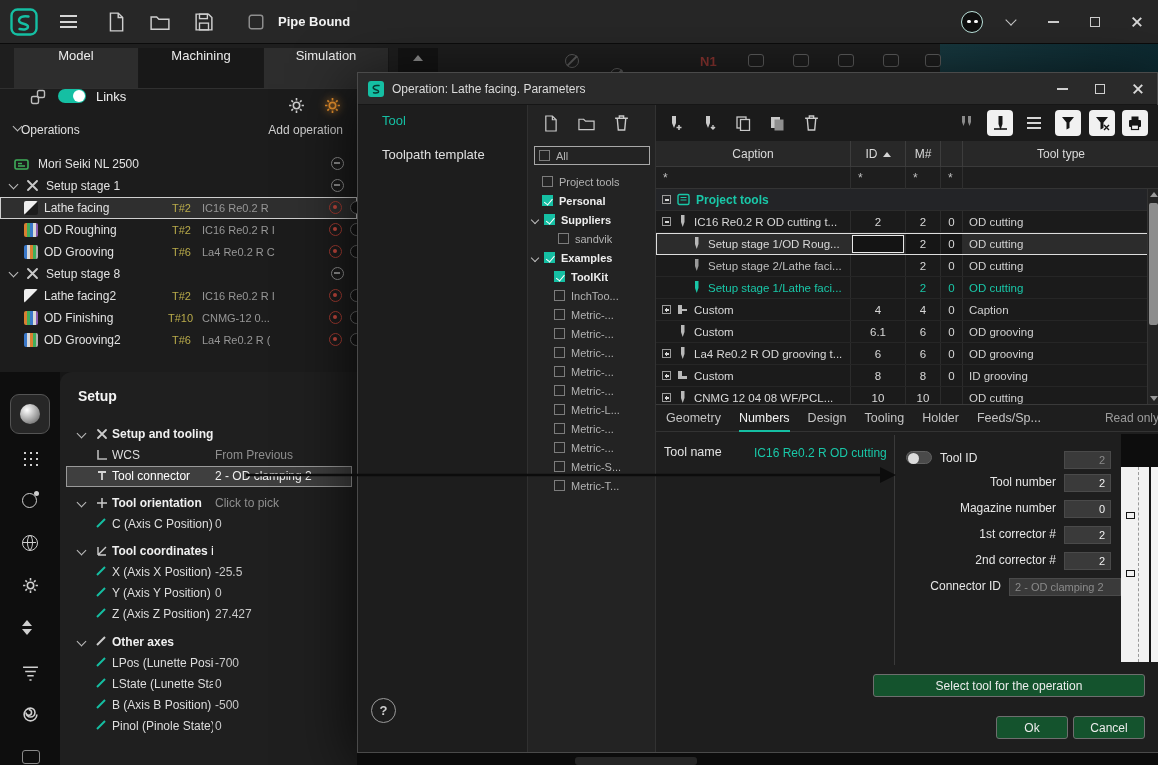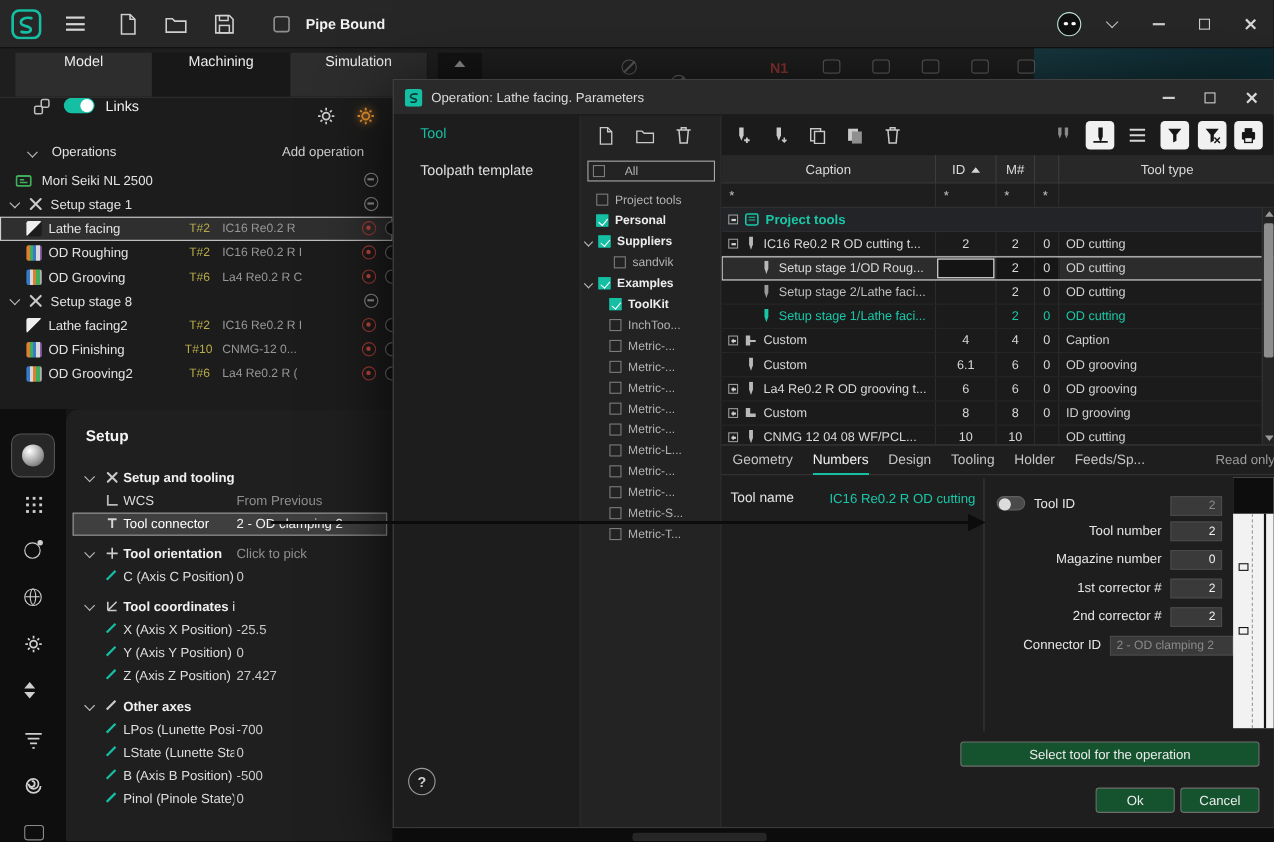--- a/index.html
+++ b/index.html
@@ -40,21 +40,21 @@
 .ghostc::after{content:"";position:absolute;left:-1px;top:5px;width:14px;height:1.5px;background:#5c5c5c;transform:rotate(-45deg)}
 #n1{position:absolute;left:700px;top:54px;color:#8a3430;font-weight:bold;font-size:13px}
 
 
 #ops{position:absolute;left:0;top:88px;width:357px;height:284px;background:#1c1c1c;overflow:hidden;border-top:1px solid #303030}
 .links-row{height:34px;display:flex;align-items:flex-start;padding:0 30px;position:relative}
 .toggle{width:28px;height:14px;border-radius:7px;background:#15bfa3;position:relative;margin:0 10px 0 12px}
 .toggle i{position:absolute;right:1px;top:1px;width:12px;height:12px;border-radius:50%;background:#fff}
 #linksLabel{font-size:13px;color:#efefef}
 .lr-ic{position:absolute;top:8px}
-.ops-head{height:30px;display:flex;align-items:center;padding:0 26px;color:#e0e0e0;gap:14px}
+.ops-head{height:30px;display:flex;align-items:flex-start;padding:0 14px;color:#e0e0e0;gap:0}
 .ops-head .add{margin-left:auto;color:#cfcfcf;font-size:12px}
 .chev2{width:7px;height:7px;border-right:1.5px solid #bdbdbd;border-bottom:1.5px solid #bdbdbd;transform:rotate(45deg);display:inline-block}
 .tree{position:relative}
 .trow{position:relative;height:22px}
 .trow.sel{background:#2f2f2f;outline:1px solid #cfcfcf;outline-offset:-1px}
 .trow .ico{position:absolute;top:4px}
 .tlabel{position:absolute;left:44px;top:4px;white-space:nowrap;max-width:126px;overflow:hidden;color:#e2e2e2}
 .tnum{position:absolute;left:172px;top:5px;color:#b9ab4a;font-size:11px}
 .ttool{position:absolute;left:202px;top:5px;color:#979797;font-size:11px;max-width:120px;overflow:hidden;white-space:nowrap}
 .minuscirc{position:absolute;right:13px;top:4px;width:13px;height:13px;border:1.4px solid #8f8f8f;border-radius:50%}
@@ -98,21 +98,21 @@
 
 #modal{position:absolute;left:357px;top:72px;width:801px;height:681px;background:#202020;border:1px solid #4a4a4a;box-shadow:0 12px 60px rgba(0,0,0,.8)}
 #mhead{height:32px;background:#2a2a2a;display:flex;align-items:center;padding-left:10px;gap:8px;border-bottom:1px solid #161616}
 #mtitle{font-size:12px;color:#dcdcdc}
 .mwin{width:38px;height:31px;display:flex;align-items:center;justify-content:center}
 #mnav{position:absolute;left:0;top:32px;width:170px;bottom:0;background:#1d1d1d;border-right:1px solid #303030}
 .mnav-item{position:absolute;left:24px;font-size:13px;color:#e0e0e0;white-space:nowrap}
 .mnav-item.active{color:#15bfa3}
 #mfilter{position:absolute;left:170px;top:32px;width:128px;bottom:0;background:#232323;border-right:1px solid #323232}
 .fic{position:absolute;top:6px;width:24px;height:24px;display:flex;align-items:center;justify-content:center}
-.allbox{position:absolute;left:6px;top:41px;width:116px;height:19px;border:1px solid #a8a8a8;display:flex;align-items:center;gap:18px;padding-left:4px}
+.allbox{position:absolute;left:6px;top:41px;width:116px;height:19px;border:1px solid #a8a8a8;display:flex;align-items:center;gap:6px;padding-left:4px}
 .fitem{position:absolute;left:0;width:128px;height:19px;display:flex;align-items:center;gap:6px;padding-left:14px}
 .fitem .fchev{width:6px;height:6px;border-right:1.4px solid #bdbdbd;border-bottom:1.4px solid #bdbdbd;transform:rotate(45deg);flex:none}
 .cb{width:11px;height:11px;border:1px solid #7c7c7c;background:transparent;position:relative;flex:none}
 .cb.on{background:#15bfa3;border-color:#15bfa3}
 .cb.on::after{content:"";position:absolute;left:2.6px;top:0.6px;width:4px;height:6.5px;border-right:1.7px solid #fff;border-bottom:1.7px solid #fff;transform:rotate(40deg)}
 .flabel{font-size:11px;color:#b2b2b2;white-space:nowrap;overflow:hidden}
 .flabel.b{color:#ededed;font-weight:bold}
 
 
 #mtable{position:absolute;left:298px;top:32px;width:503px;height:299px;background:#1b1b1b}

